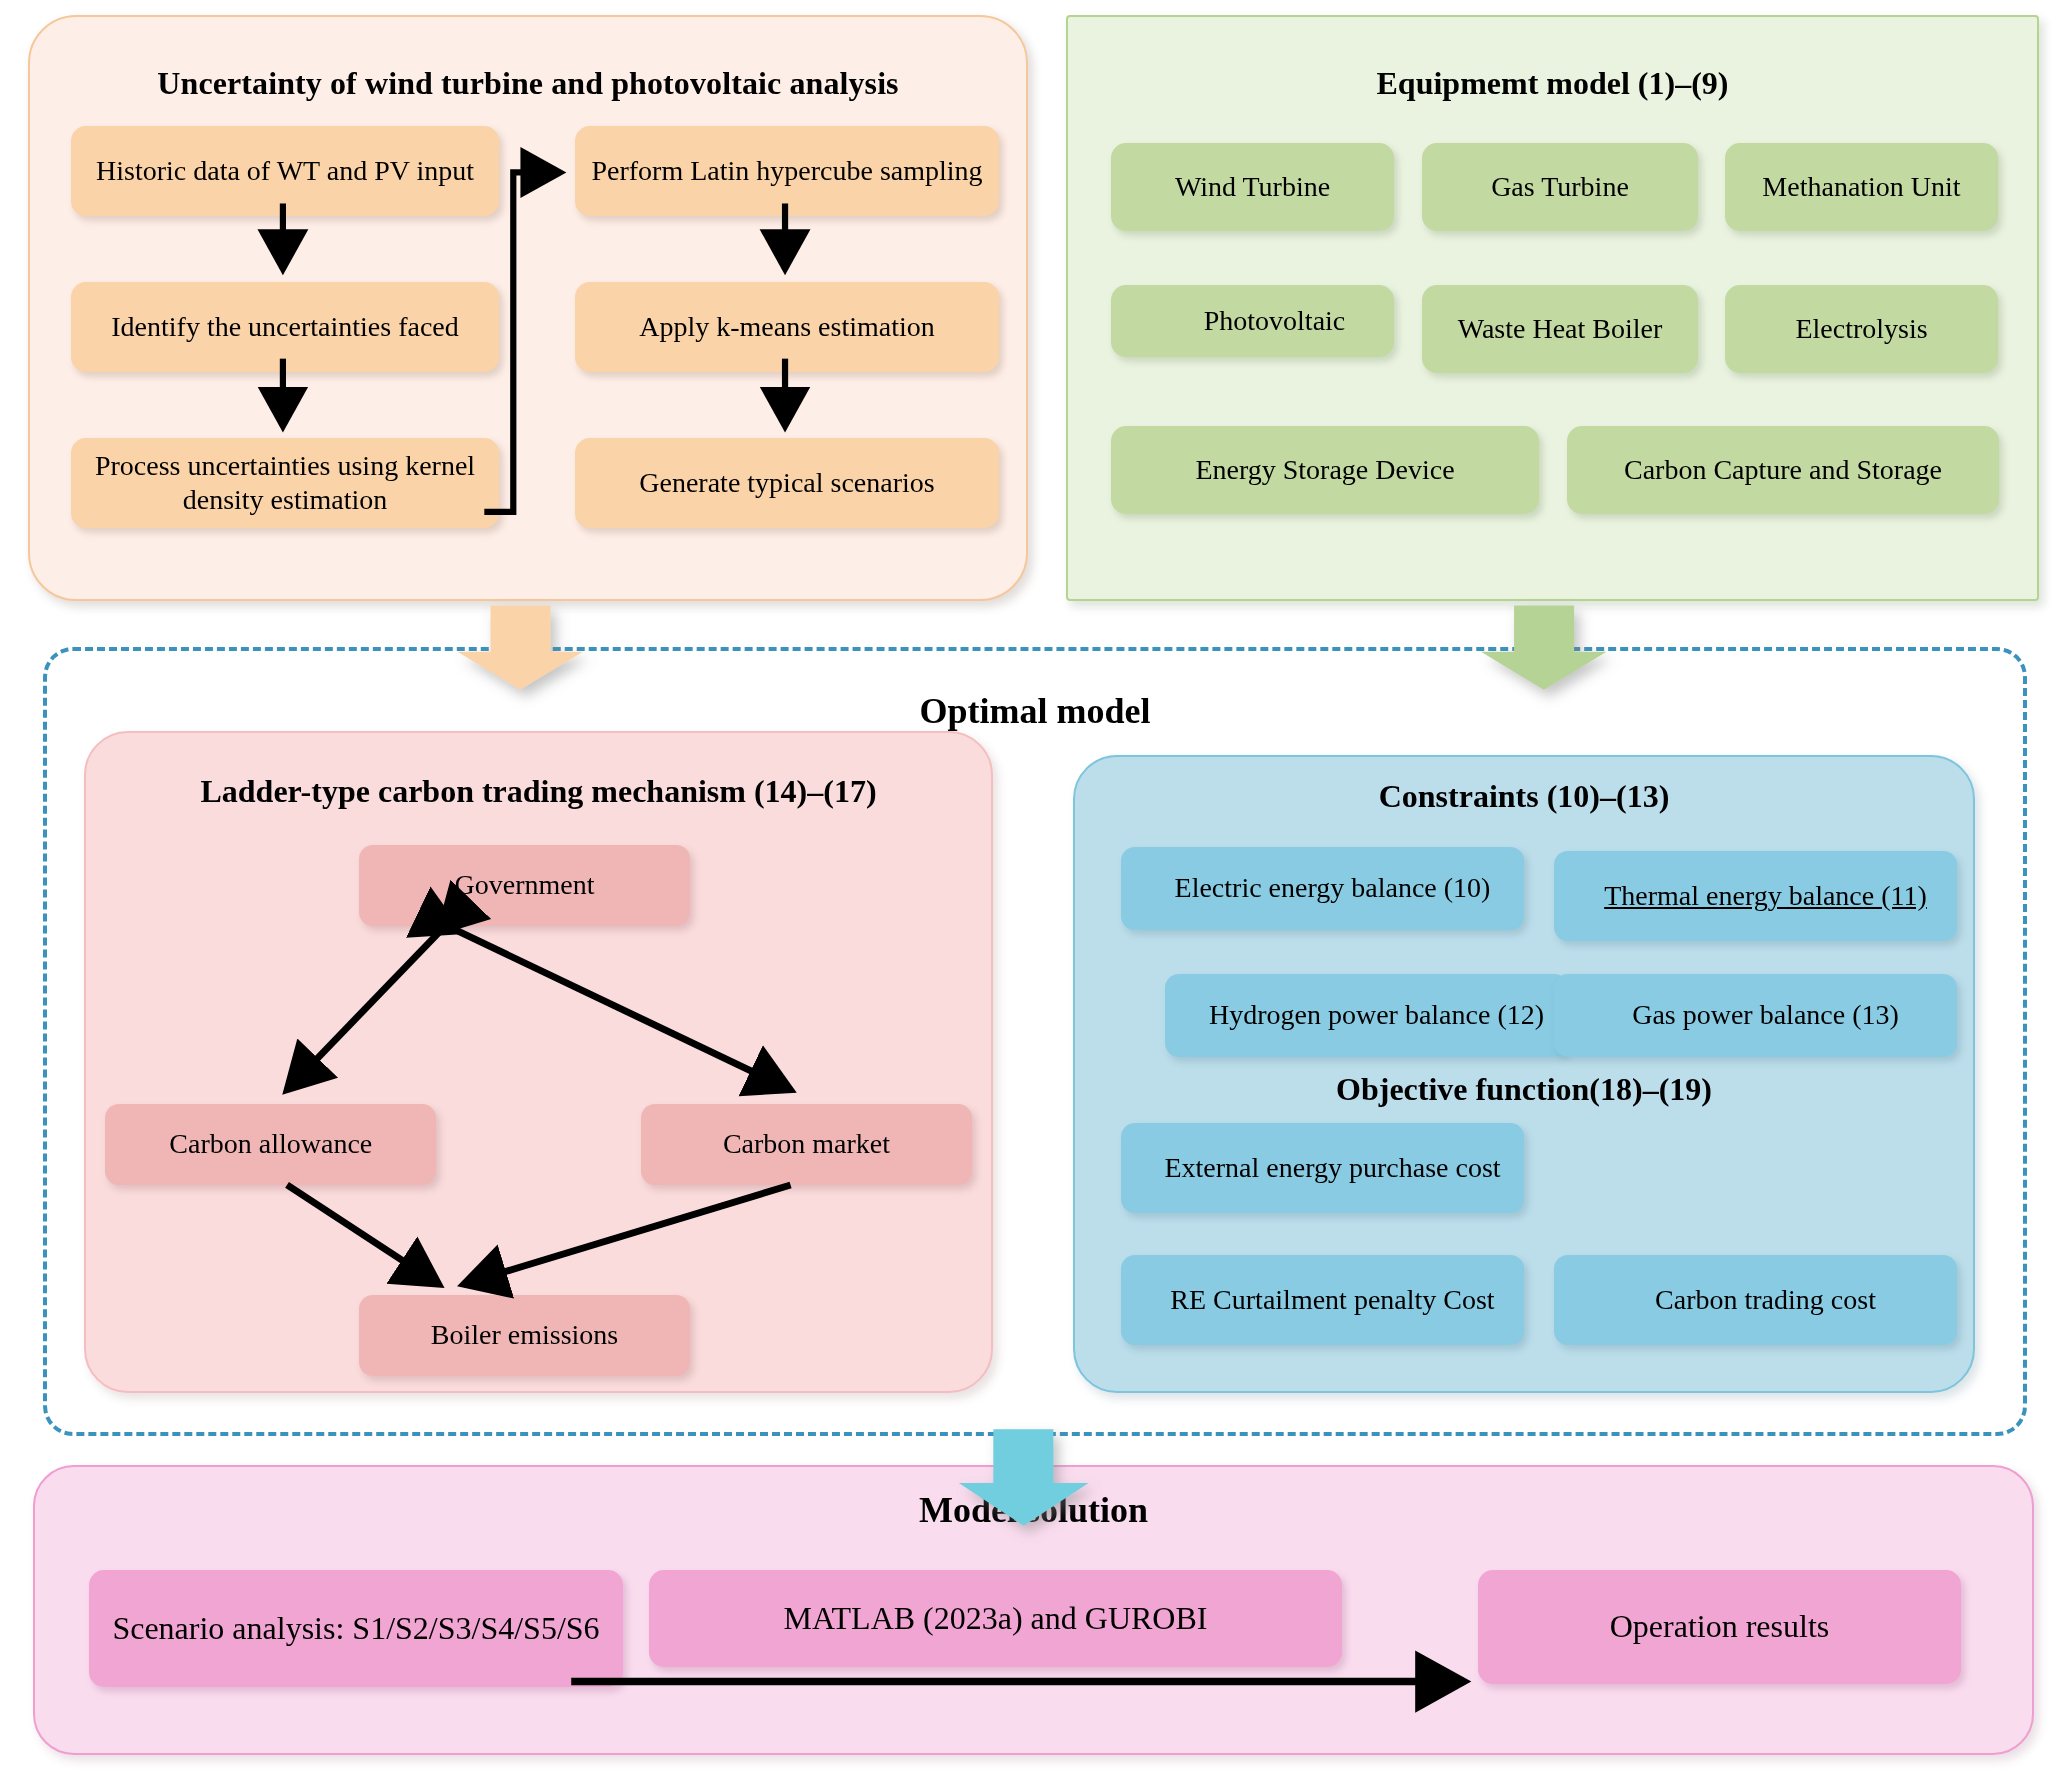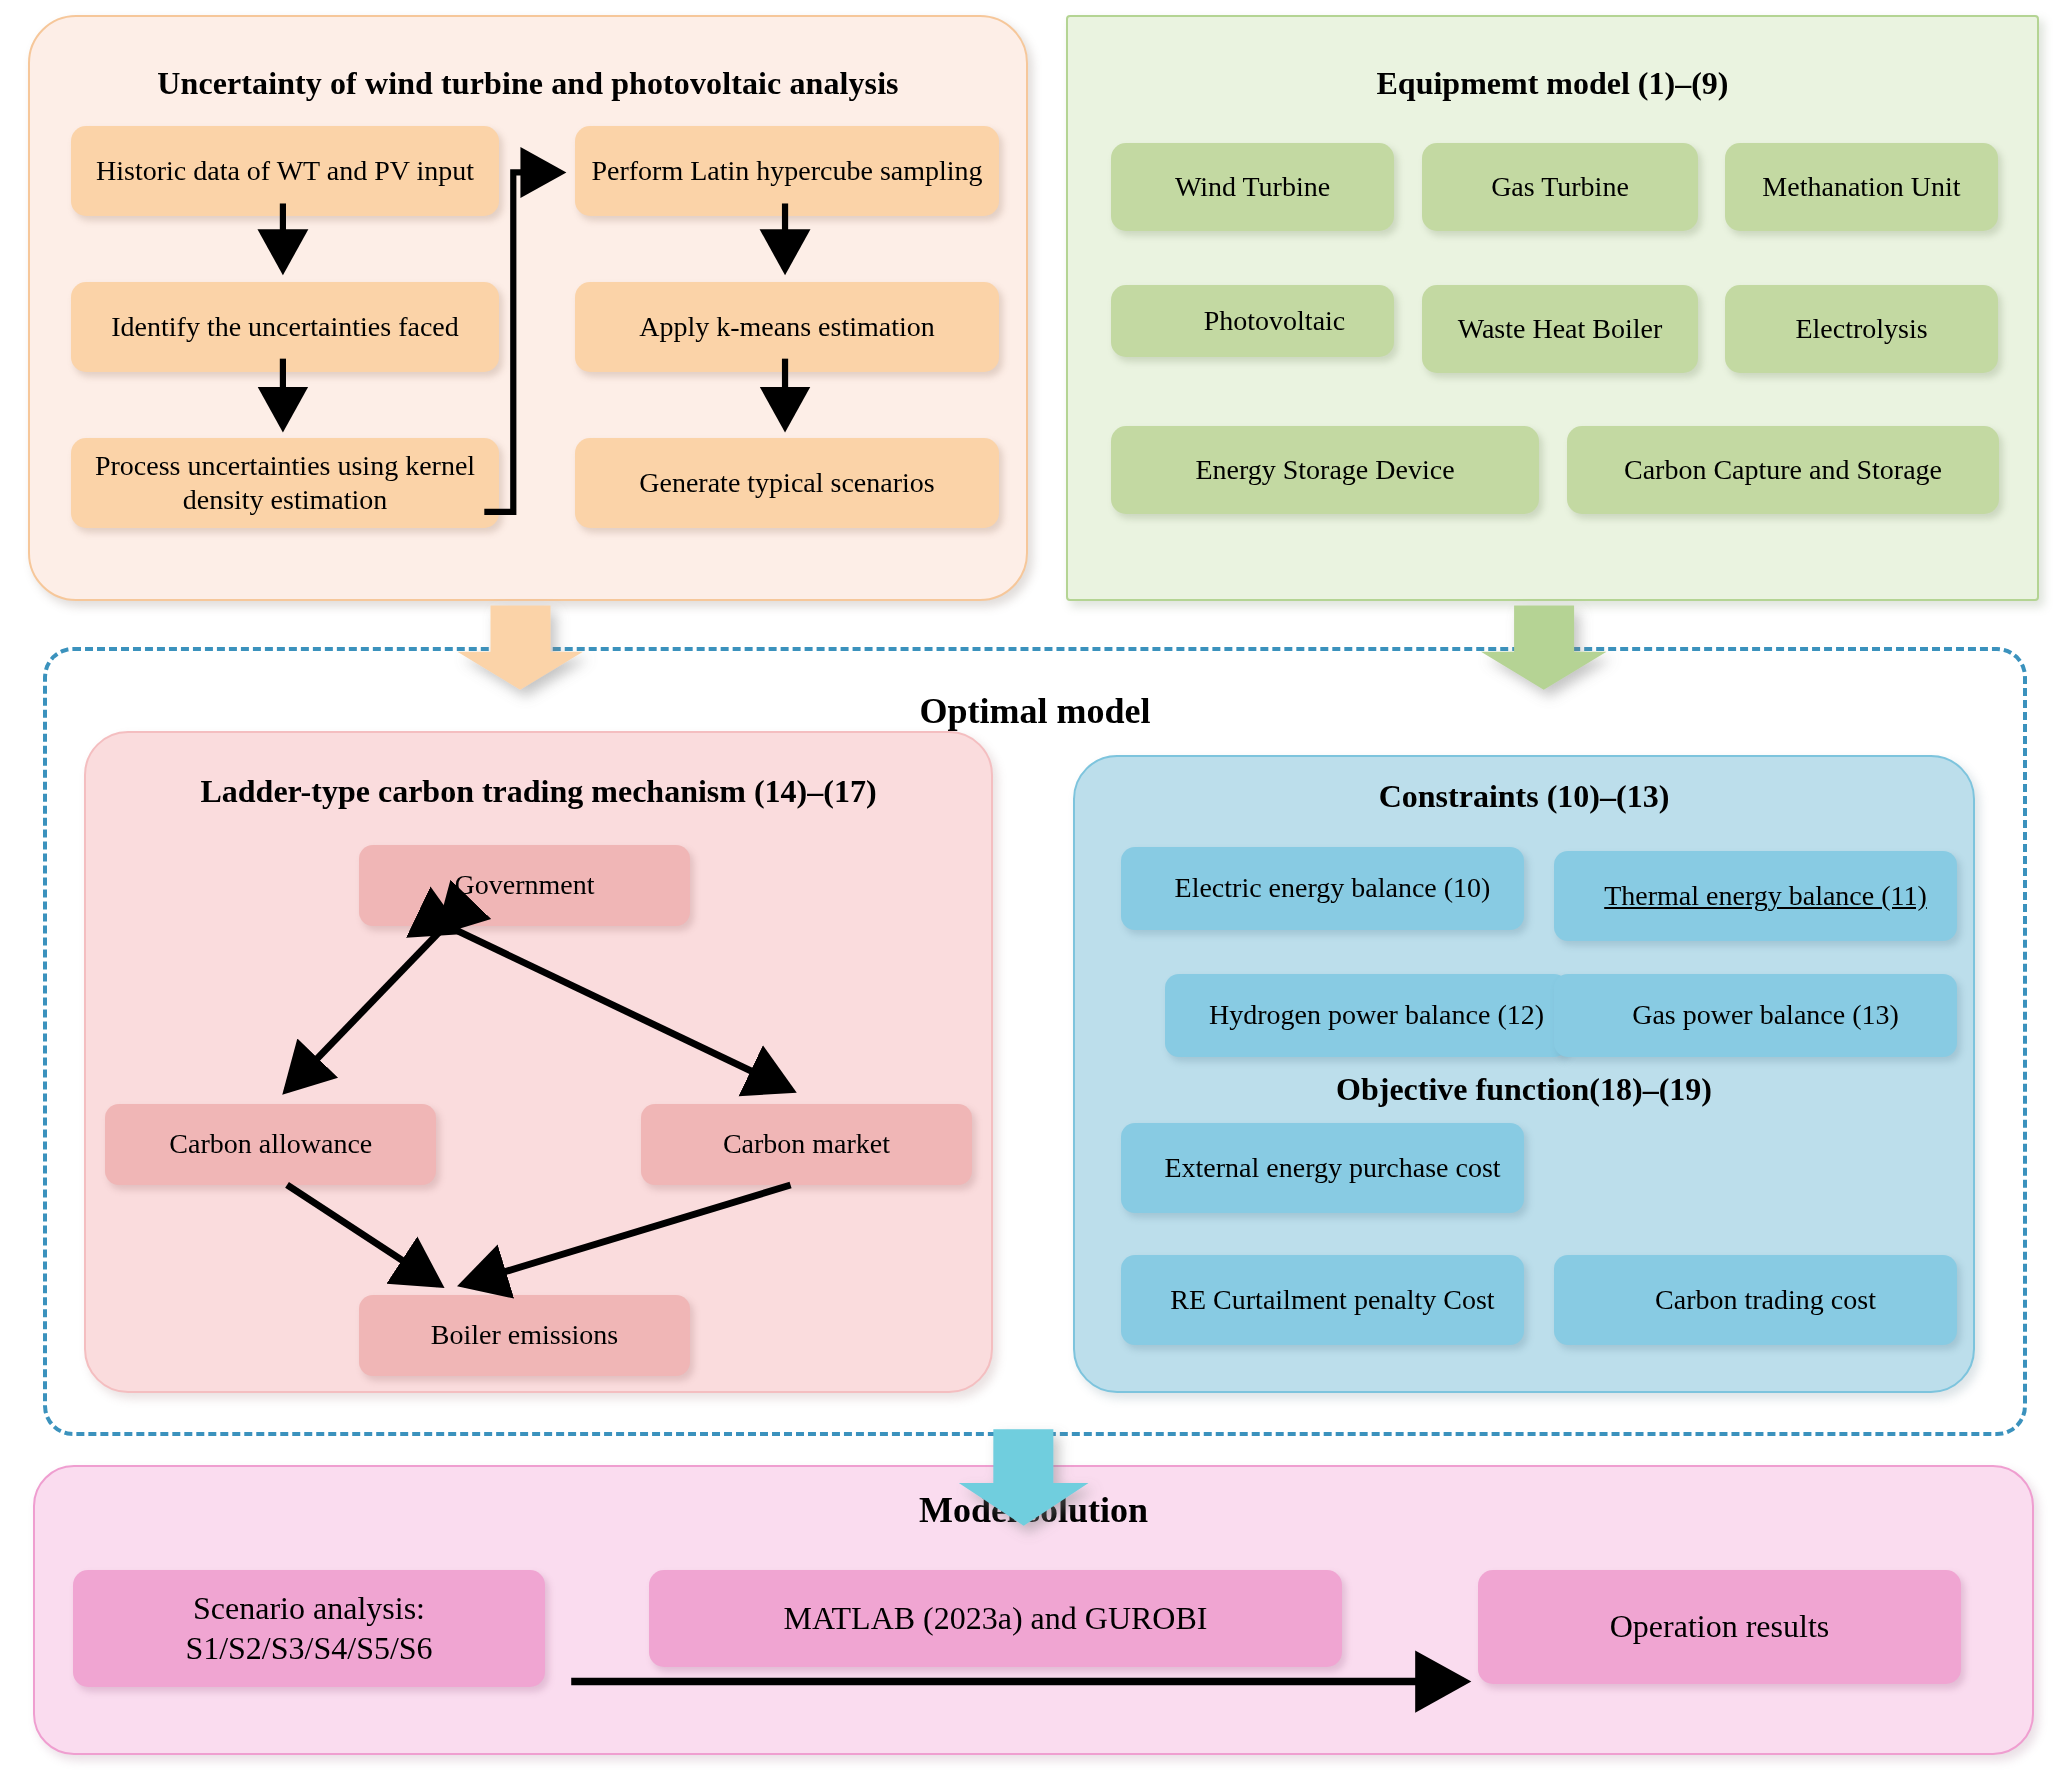--- a/index.html
+++ b/index.html
@@ -239,21 +239,21 @@
 
     <div class="node blue-node" style="left:46px; top:366px; width:403px; height:90px;">External energy purchase cost</div>
 
     <div class="node blue-node" style="left:46px; top:498px; width:403px; height:90px;">RE Curtailment penalty Cost</div>
     <div class="node blue-node" style="left:479px; top:498px; width:403px; height:90px;">Carbon trading cost</div>
   </div>
 
   <div class="panel" id="solution-panel">
     <div class="panel-title">Model solution</div>
 
-    <div class="node magenta-node" style="left:38px; top:103px; width:472px; height:117px;">Scenario analysis: S1/S2/S3/S4/S5/S6</div>
+    <div class="node magenta-node" style="left:54px; top:103px; width:534px; height:117px;">Scenario analysis: S1/S2/S3/S4/S5/S6</div>
 
     <div class="node magenta-node" style="left:614px; top:103px; width:693px; height:97px;">MATLAB (2023a) and GUROBI</div>
 
     <div class="node magenta-node" style="left:1443px; top:103px; width:483px; height:114px;">Operation results</div>
   </div>
 
   <svg id="connectors" viewBox="0 0 2995 2572" xmlns="http://www.w3.org/2000/svg">
     <defs>
       <marker id="arrowhead" markerWidth="9" markerHeight="9" refX="6.4" refY="4.5" orient="auto" markerUnits="strokeWidth">
         <path d="M0,0.4 L7.4,4.5 L0,8.6 Z" fill="#000000"></path>

